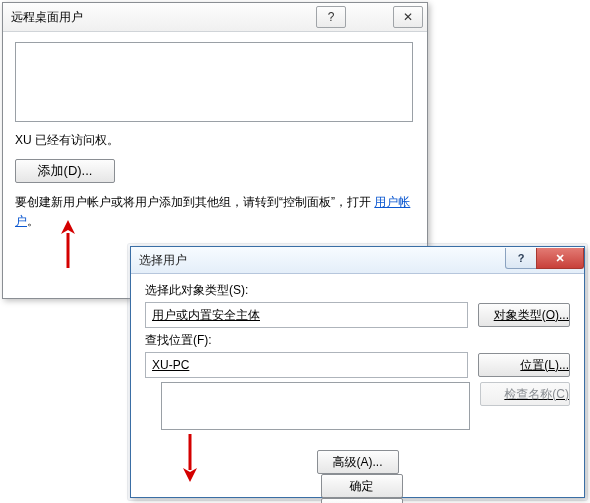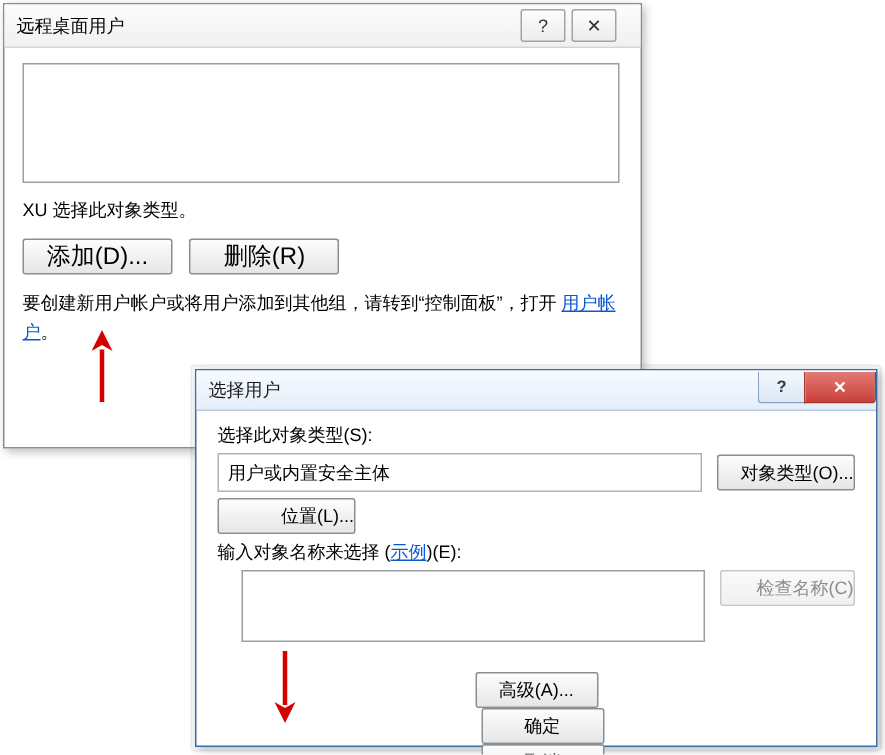--- a/index.html
+++ b/index.html
@@ -24,21 +24,22 @@
   .w1 {
     left: 2px; top: 2px;
     width: 424px; height: 295px;
     border-color: #8a8e93;
   }
   .w1 .titlebar {
     height: 28px;
     background: linear-gradient(#fdfdfd,#f0f0f0);
     border-bottom: 1px solid #d0d4d8;
     display: flex; align-items: center;
-    padding: 0 16px 0 8px;
+    padding: 0 4px 0 8px;
+    gap: 43px;
   }
   .w1 .title { flex: 1; }
   .w1 .tb-btn {
     width: 28px; height: 20px;
     border: 1px solid #a0a4a8;
     background: linear-gradient(#fdfdfd,#ececec);
     border-radius: 2px;
     margin-left: 4px;
     display:flex; align-items:center; justify-content:center;
     font-size: 12px; color:#333;
@@ -56,21 +57,21 @@
   .w1 .accessline { margin-bottom: 10px; }
   .w1 .btnrow { margin-bottom: 10px; }
   .w1 .btn {
     display:inline-flex; align-items:center; justify-content:center;
     height: 22px; min-width: 78px;
     padding: 0 10px;
     border: 1px solid #8a8e93;
     background: linear-gradient(#fdfdfd,#e6e6e6);
     border-radius: 2px;
     margin-right: 8px;
-    font-size: 16px;
+    font-size: 13px;
   }
   .w1 .createtext { line-height: 1.6; }
   .link { color: #0b57d0; text-decoration: underline; }
   
   .arrow1 {
     position:absolute;
     left: 58px; top: 218px;
     width: 20px; height: 50px;
     pointer-events:none;
     z-index: 50;
@@ -112,21 +113,21 @@
     color:#2b3d56;
   }
   .w2 .wb.help { border-bottom-left-radius:3px; }
   .w2 .wb.close {
     background: linear-gradient(#e37b74,#c8403a);
     border-color:#a73730; color:#fff;
     border-bottom-right-radius:3px;
     width: 46px;
   }
   .w2 .body { padding: 8px 14px 10px 14px; border-radius: 11px; }
-  .w2 .row { display:flex; align-items:center; margin-bottom:4px; }
+  .w2 .row { display:flex; align-items:center; margin-bottom:4px;text-decoration:underline; }
   .w2 .label { margin-bottom: 3px; }
   .w2 .readonly {
     flex:1; height:20px;
     border:1px solid #aeb4bb;
     background:#fff;
     padding: 2px 6px;
     display:flex; align-items:center;
     margin-right: 10px;
   }
   .w2 .sidebtn {
@@ -180,27 +181,24 @@
     <span class="title">远程桌面用户</span>
     <div class="tb-btn">
         <span>?</span>
       </div>
     <div class="tb-btn">
         <span>✕</span>
       </div>
   </div>
   <div class="body">
     <div class="listbox"></div>
-    <div class="accessline">XU 选择此对象类型。</div>
+    <div class="accessline">XU 已经有访问权。</div>
     <div class="btnrow">
       <span class="btn">
           <span>添加(D)...</span>
-        </span>
-      <span class="btn">
-          <span>删除(R)</span>
         </span>
     </div>
     <div class="createtext">
       <span>要创建新用户帐户或将用户添加到其他组，请转到“控制面板”，打开 </span><span class="link">用户帐户</span><span>。</span>
     </div>
   </div>
 </div>
 
 <svg class="arrow1" viewBox="0 0 20 50">
   <path d="M10 50 L10 15" stroke="#d40000" stroke-width="3" fill="none"></path>
@@ -225,29 +223,30 @@
     <div class="label">选择此对象类型(S):</div>
     <div class="row">
       <div class="readonly">
           <span>用户或内置安全主体</span>
         </div>
       <div class="sidebtn">
           <span>对象类型(O)...</span>
         </div>
     </div>
 
+    <div class="label">查找位置(F):</div>
     <div class="row">
+      <div class="readonly">
+          <span>XU-PC</span>
+        </div>
       <div class="sidebtn">
           <span>位置(L)...</span>
         </div>
     </div>
 
-    <div class="label">
-      <span>输入对象名称来选择 (</span><span class="link">示例</span><span>)(E):</span>
-    </div>
     <div class="row" style="align-items:flex-start;padding-left:16px;">
       <div class="namebox"></div>
       <div class="sidebtn disabled">
           <span>检查名称(C)</span>
         </div>
     </div>
 
     <div class="bottomrow">
       <div class="btn2" style="margin-left:0;">
           <span>高级(A)...</span>

